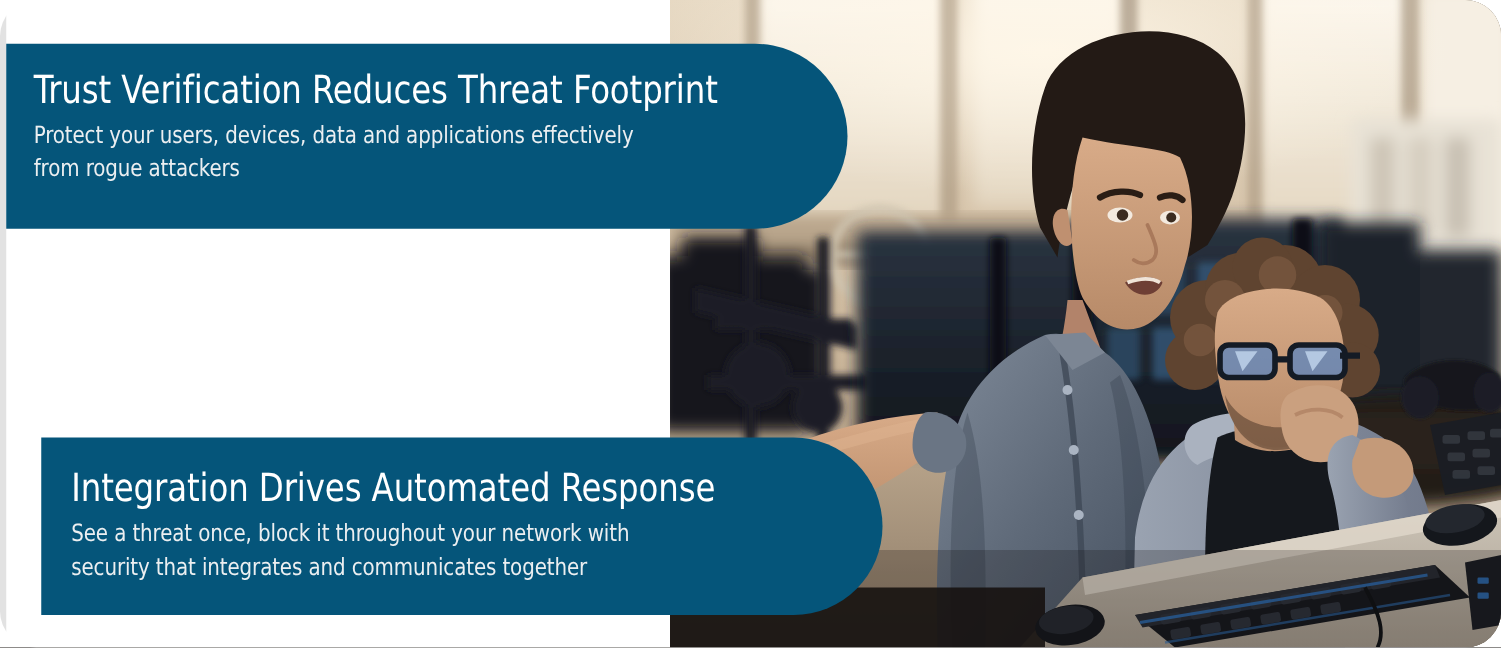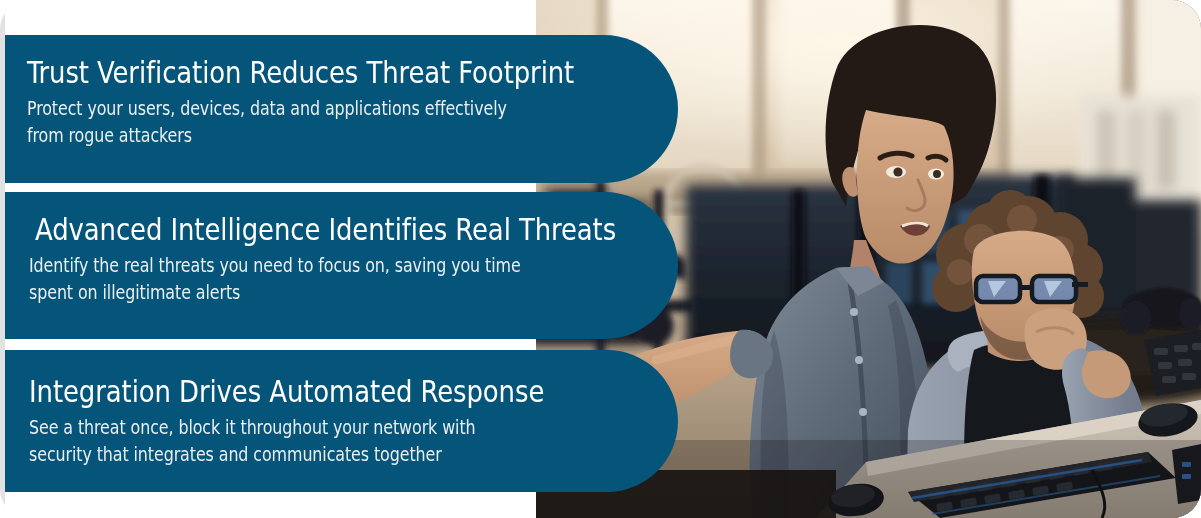--- a/index.html
+++ b/index.html
@@ -17,21 +17,21 @@
   .photo svg{display:block;width:665px;height:518px;}
 
   
   .panel{
     position:absolute;left:5px;background:#05557a;color:#ffffff;
     border-top-right-radius:74px;border-bottom-right-radius:74px;
     box-sizing:border-box;
   }
   .p1{top:35px;width:673px;height:148px;padding:18px 120px 0 18px;}
   .p2{top:192px;width:673px;height:147px;padding:18px 120px 0 24px;}
-  .p3{top:350px;width:673px;height:142px;padding:22px 120px 0 24px;}
+  .p3{top:350px;width:673px;height:142px;padding:22px 120px 0 24px;margin-left:28px;}
 
   .panel .title{
     font-family:"Liberation Sans Narrow","DejaVu Sans Condensed","Liberation Sans",sans-serif;
     font-weight:400;font-stretch:condensed;
     font-size:31px;line-height:38px;letter-spacing:-0.1px;
     color:#ffffff;white-space:nowrap;margin:0;
     transform:scaleX(0.93);transform-origin:left center;
   }
   .panel .desc{
     font-family:"Liberation Sans Narrow","DejaVu Sans Condensed","Liberation Sans",sans-serif;
@@ -367,23 +367,19 @@
       <rect x="0" y="0" width="665" height="518" fill="none"></rect>
       <rect x="0" y="440" width="665" height="78" fill="#0d0b09" opacity="0.22"></rect>
     </svg>
   </div>
 
   <div class="panel p1">
     <div class="title">Trust Verification Reduces Threat Footprint</div>
     <div class="desc">Protect your users, devices, data and applications effectively from rogue attackers</div>
   </div>
 
-  <div class="panel p2">
-    <div class="title">Advanced Intelligence Identifies Real Threats</div>
-    <div class="desc">Identify the real threats you need to focus on, saving you time spent on illegitimate alerts</div>
-  </div>
 
   <div class="panel p3">
     <div class="title">Integration Drives Automated Response</div>
     <div class="desc">See a threat once, block it throughout your network with security that integrates and communicates together</div>
   </div>
 
 </div>
 
 </body></html>

